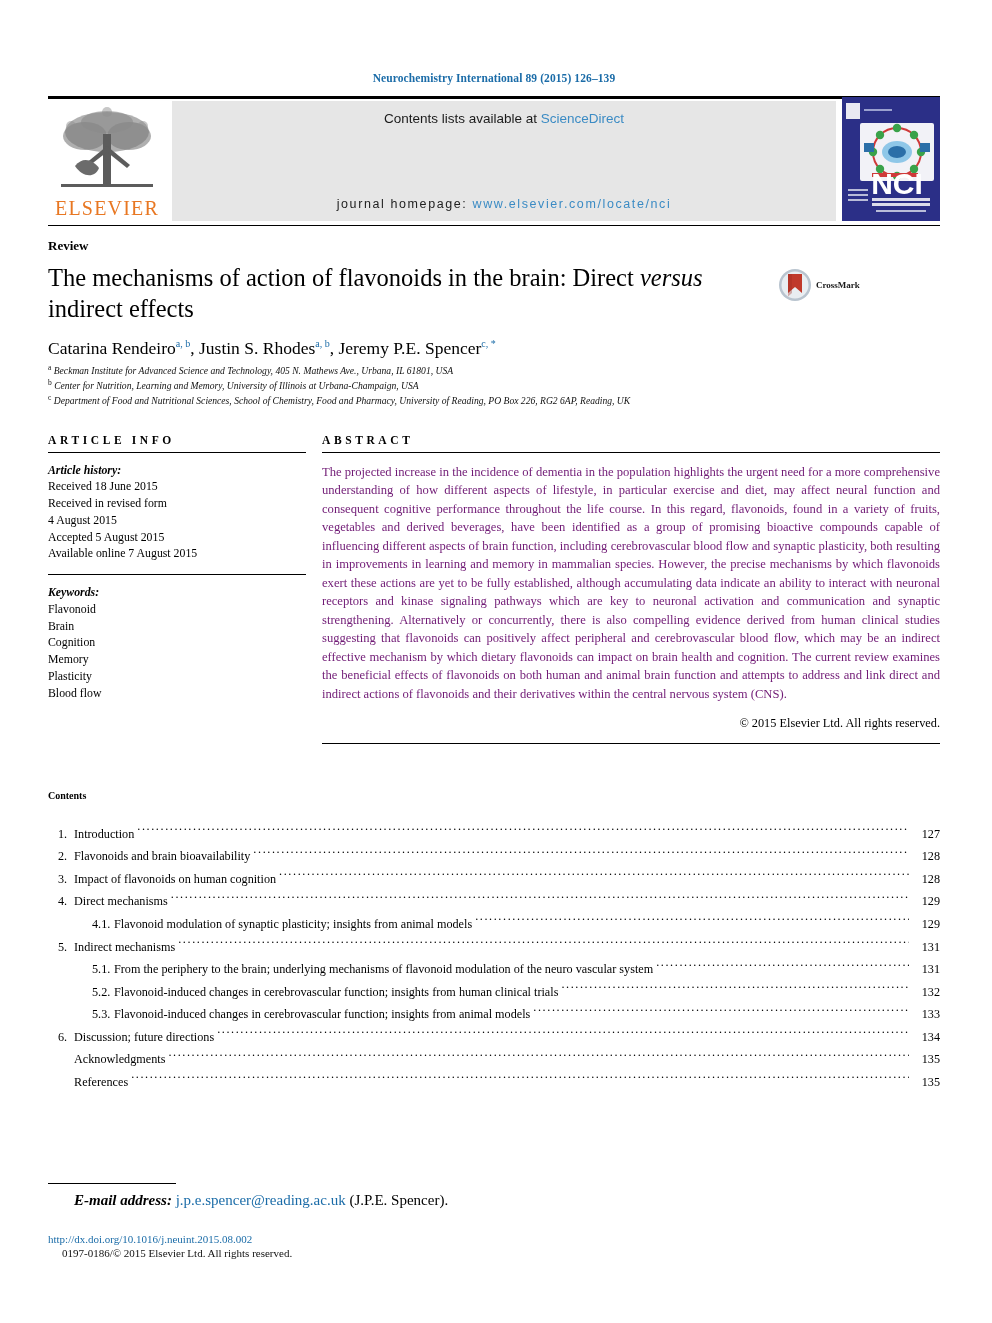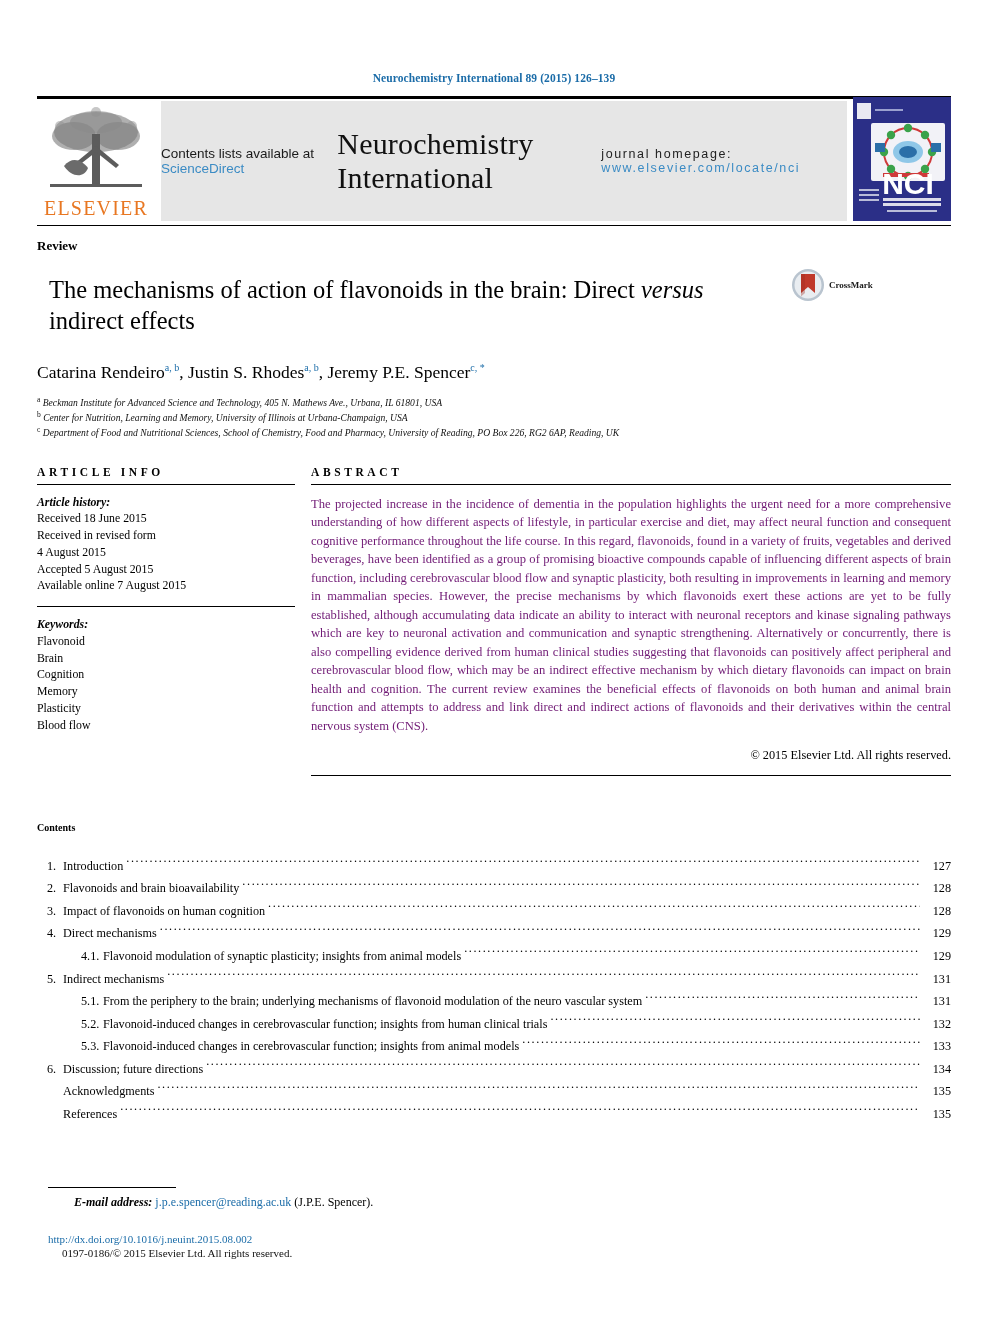--- a/index.html
+++ b/index.html
@@ -13,21 +13,21 @@
     font-family: "Liberation Serif", serif;
     color: #000;
     position: relative;
     overflow: hidden;
   }
   .page {
     position: relative;
     width: 988px;
     height: 1323px;
     box-sizing: border-box;
-    padding: 0 37px;
+    padding: 0 48px;
   }
 
   
   .running-head {
     text-align: center;
     color: #1b6ca8;
     font-family: "Liberation Serif", serif;
     font-weight: bold;
     font-size: 11.5px;
     letter-spacing: .1px;
@@ -59,21 +59,21 @@
     font-size: 20px;
     letter-spacing: 1.2px;
     line-height: 1;
     padding-bottom: 2px;
   }
   .masthead-center {
     flex: 1 1 auto;
     background: #e6e6e6;
     margin: 2px 6px 2px 6px;
     display: flex;
-    flex-direction: row;
+    flex-direction: column;
     align-items: center;
     justify-content: space-between;
     padding: 10px 0 10px 0;
   }
   .contents-line {
     font-family: "Liberation Sans", sans-serif;
     font-size: 13.5px;
     color: #1a1a1a;
   }
   .contents-line .sd {
@@ -112,21 +112,21 @@
     margin-top: 8px;
   }
   .article-title {
     flex: 1 1 auto;
     font-family: "Liberation Serif", serif;
     font-size: 24.5px;
     line-height: 1.27;
     font-weight: normal;
     color: #000;
     max-width: 730px;
-    margin: 12px;
+    margin: 0;
   }
   .article-title .ital { font-style: italic; }
   .crossmark {
     flex: 0 0 auto;
     display: flex;
     align-items: center;
     gap: 4px;
     padding-top: 6px;
   }
   .crossmark-label {
@@ -141,21 +141,21 @@
     font-size: 17.5px;
     margin-top: 14px;
     color: #000;
   }
   .authors sup {
     color: #1b6ca8;
     font-size: 10px;
     vertical-align: super;
   }
   .affiliations {
-    margin-top: 12px;
+    margin-top: 4px;
   }
   .affil {
     font-family: "Liberation Serif", serif;
     font-style: italic;
     font-size: 9.6px;
     line-height: 1.42;
     color: #111;
   }
   .affil sup { font-style: normal; font-size: 7.5px; vertical-align: super; }
 
@@ -262,21 +262,21 @@
     font-family: "Liberation Serif", serif;
     font-size: 10.4px;
     line-height: 1.5;
     padding-left: 10px;
     text-indent: -10px;
     margin-left: 14px;
   }
   .corr .star { font-size: 10px; }
   .email-line {
     font-family: "Liberation Serif", serif;
-    font-size: 12px;
+    font-size: 15px;
     margin-left: 26px;
     line-height: 1.5;
   }
   .email-line .lbl { font-style: italic; font-weight: bold; }
   .email-line .mail { color: #1b6ca8; }
   .doi {
     font-family: "Liberation Serif", serif;
     font-size: 11px;
     color: #1b6ca8;
     margin-top: 22px;
@@ -315,21 +315,20 @@
           <circle cx="52" cy="6" r="5" fill="#8f8f8f" opacity="0.5"></circle>
         </g>
       </svg>
       <div class="elsevier-word">ELSEVIER</div>
     </div>
 
     <div class="masthead-center">
       <div class="contents-line">
         <span>Contents lists available at </span><span class="sd">ScienceDirect</span>
       </div>
-      <div class="journal-name">Neurochemistry International</div>
       <div class="homepage-line">
         <span>journal homepage: </span><span class="url">www.elsevier.com/locate/nci</span>
       </div>
     </div>
 
     <div class="cover-thumb">
       <svg width="98" height="124" viewBox="0 0 98 124">
         <rect x="0" y="0" width="98" height="124" fill="#2b2f87"></rect>
         <rect x="4" y="6" width="14" height="16" fill="#e9e9f2"></rect>
         <rect x="22" y="12" width="28" height="2" fill="#9aa0cf"></rect>

